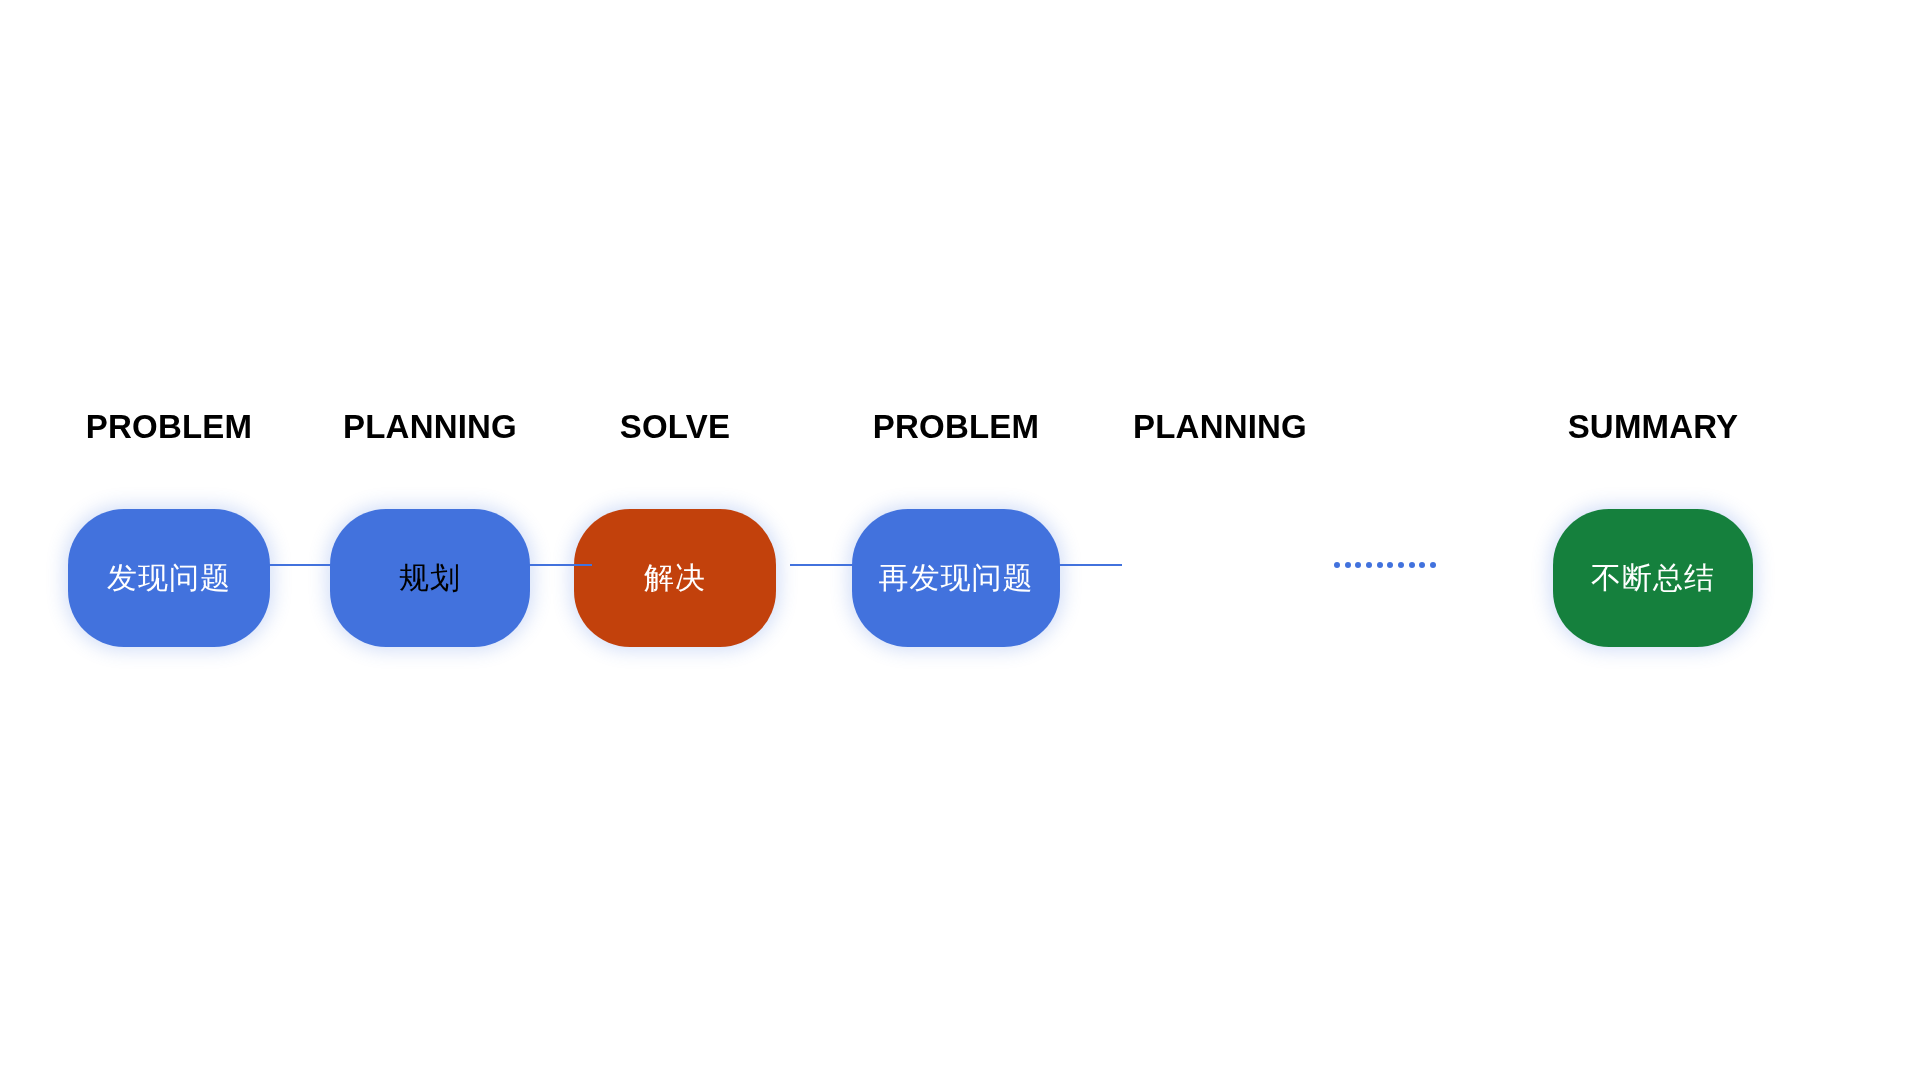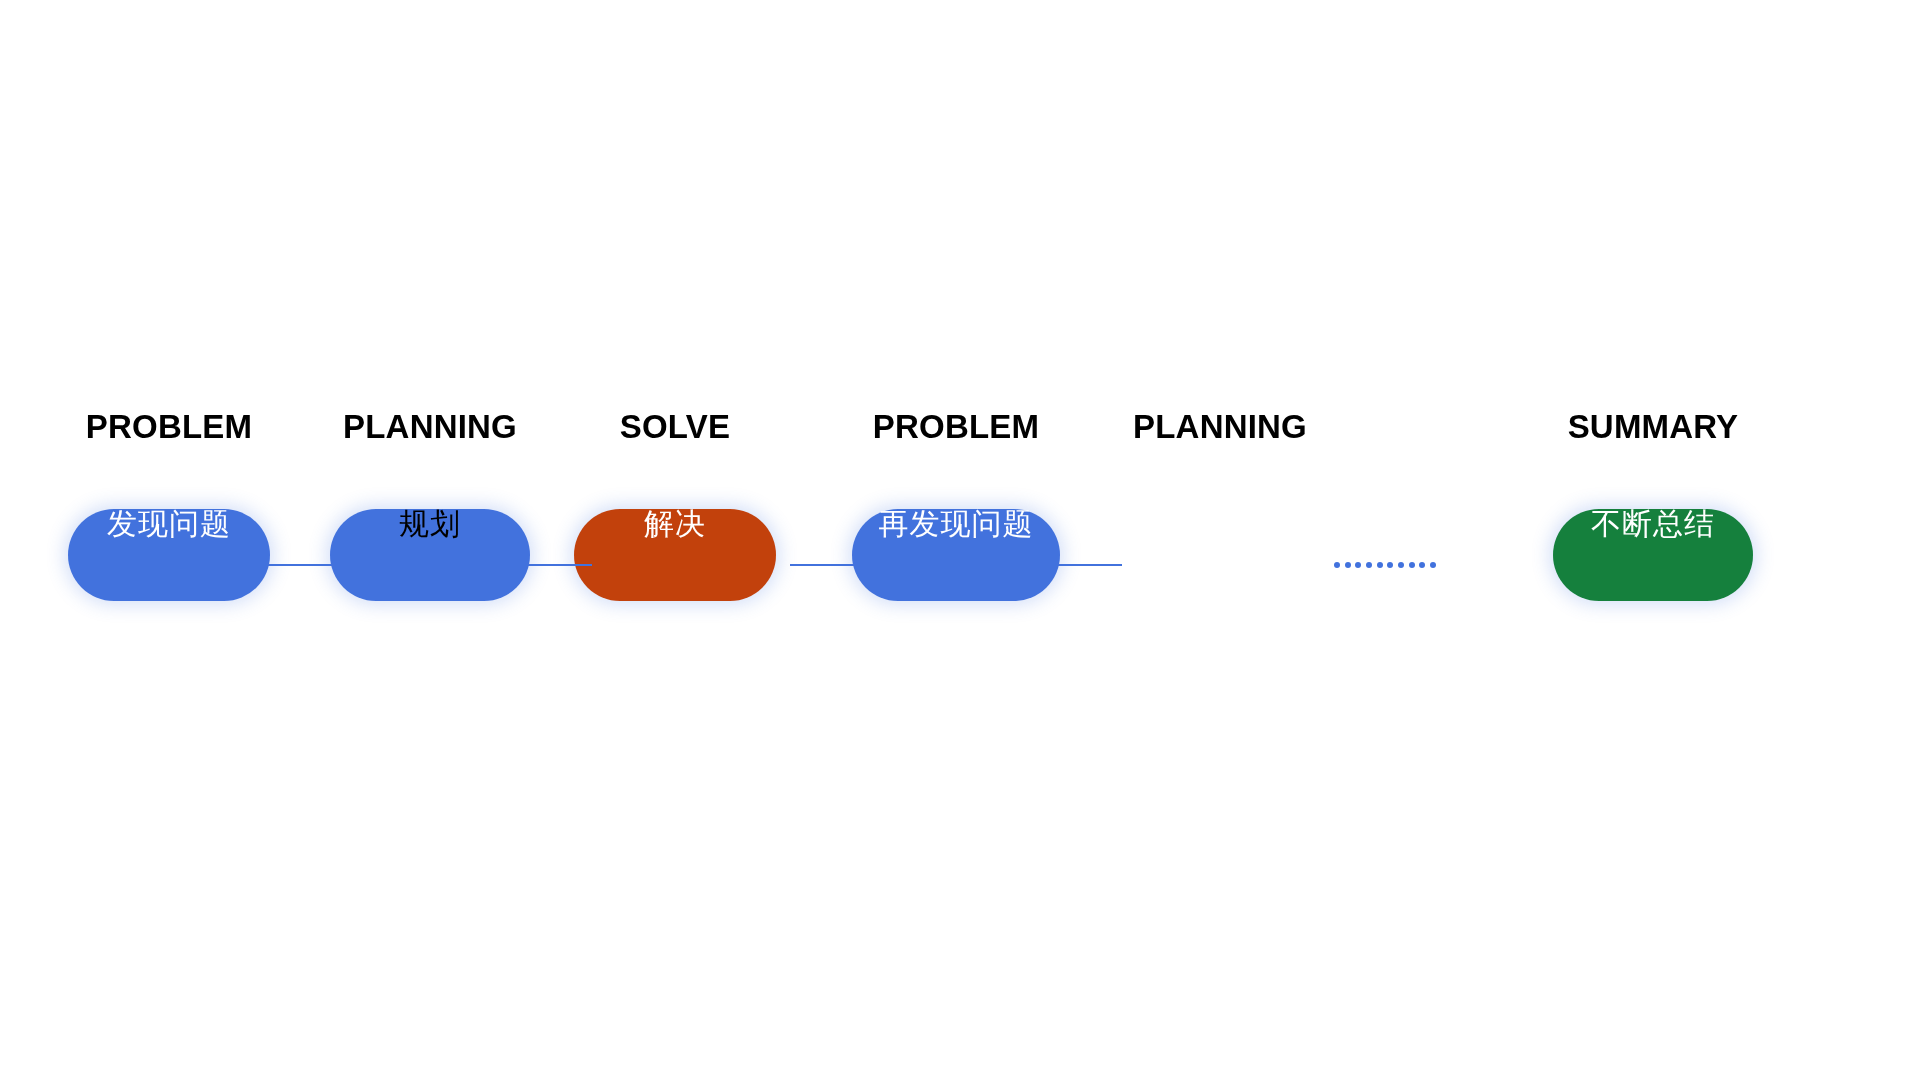--- a/index.html
+++ b/index.html
@@ -43,26 +43,26 @@
     line-height: 44px;
     white-space: nowrap;
     font-family: "Liberation Sans", "DejaVu Sans", sans-serif;
   }
 
   .pill {
     position: absolute;
     top: 509px;
     left: 0;
     width: 100%;
-    height: 92px;
+    height: 138px;
     border-radius: 56px;
     background: #4272dd;
     box-shadow: 0 0 18px 4px rgba(66,114,221,0.22);
     display: flex;
-    align-items: flex-start;
+    align-items: center;
     justify-content: center;
     box-sizing: border-box;
   }
 
   .pill-text {
     color: #ffffff;
     font-size: 30px;
     font-weight: 400;
     letter-spacing: 1px;
     line-height: 1;

